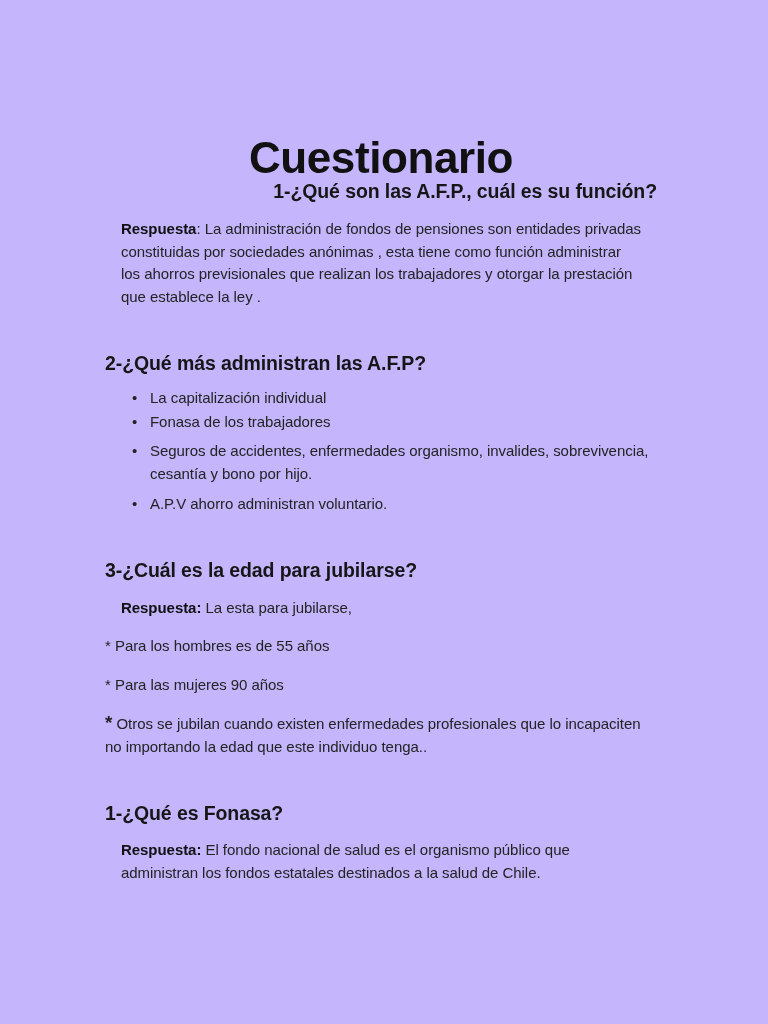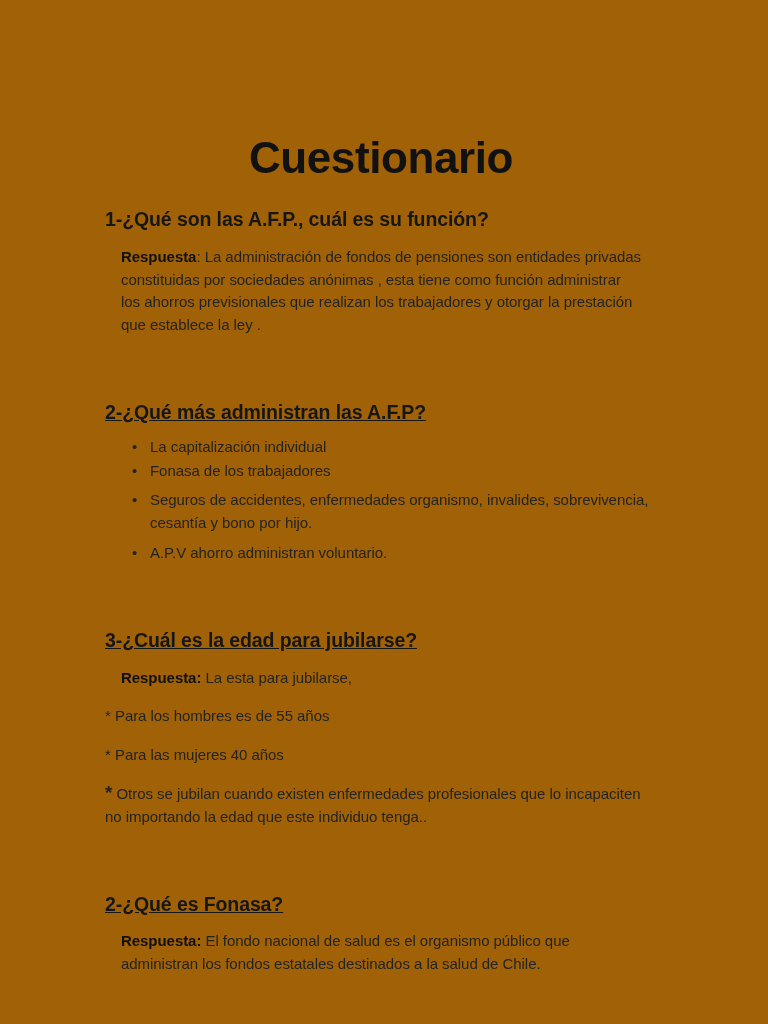--- a/index.html
+++ b/index.html
@@ -11,21 +11,21 @@
     width: 768px;
     height: 1024px;
     font-family: "Liberation Sans", sans-serif;
     color: #1c1c1c;
     -webkit-font-smoothing: antialiased;
   }
   .page {
     position: relative;
     width: 768px;
     height: 1024px;
-    background: #a16207;
+    background: #c4b5fd;
     box-sizing: border-box;
     padding: 0;
     overflow: hidden;
   }
   .content {
     position: absolute;
     left: 105px;
     top: 0;
     width: 552px;
   }
@@ -41,25 +41,24 @@
   }
   .q-heading {
     font-size: 19.5px;
     font-weight: bold;
     line-height: 1.22;
     margin: 0;
     color: #161616;
     letter-spacing: -0.1px;
   }
   .q-heading.first {
-    margin-top: 28px;
+    text-align: right;
   }
   .q-heading.later {
-    margin-top: 64px;
-    text-decoration: underline;
+    margin-top: 43px;
   }
   .para {
     font-size: 15px;
     line-height: 1.52;
     margin: 16px;
     color: #232323;
     letter-spacing: -0.05px;
   }
   .para.after-heading {
     margin-top: 14px;
@@ -128,20 +127,20 @@
       <li><span class="dot">•</span><span>La capitalización individual</span></li>
       <li><span class="dot">•</span><span>Fonasa de los trabajadores</span></li>
       <li class="tall"><span class="dot">•</span><span>Seguros de accidentes, enfermedades organismo,  invalides, sobrevivencia, cesantía y bono por hijo.</span></li>
       <li><span class="dot">•</span><span>A.P.V ahorro administran voluntario.</span></li>
     </ul>
 
     <h2 class="q-heading later">3-¿Cuál  es la edad para jubilarse?</h2>
     <p class="para after-heading"><span class="lead">Respuesta:</span><span> </span><span>La esta para jubilarse,</span></p>
 
     <p class="star-line"><span class="star-mark">*</span> <span>Para los hombres  es de 55 años</span></p>
-    <p class="star-line"><span class="star-mark">*</span> <span>Para las mujeres  40 años</span></p>
+    <p class="star-line"><span class="star-mark">*</span> <span>Para las mujeres  90 años</span></p>
     <p class="star-line"><span class="star-mark big">*</span> <span>Otros se jubilan cuando existen enfermedades profesionales  que lo incapaciten no importando la edad que este individuo tenga..</span></p>
 
-    <h2 class="q-heading later">2-¿Qué es Fonasa?</h2>
+    <h2 class="q-heading later">1-¿Qué es Fonasa?</h2>
     <p class="para after-heading"><span class="lead">Respuesta:</span><span> </span><span>El fondo nacional de salud  es  el organismo  público que administran  los fondos  estatales destinados  a la salud de Chile.</span></p>
 
   </div>
 </div>
 
 </body></html>

